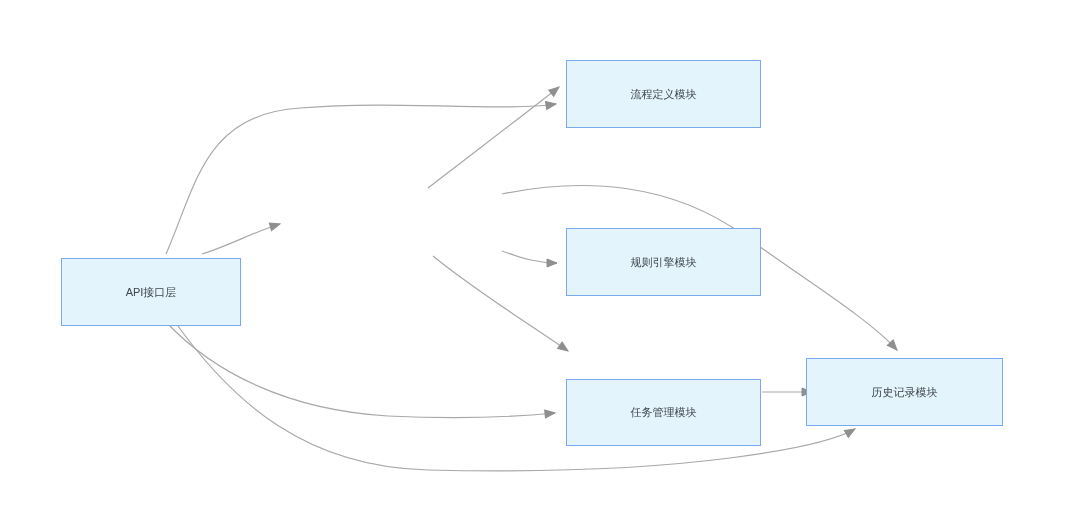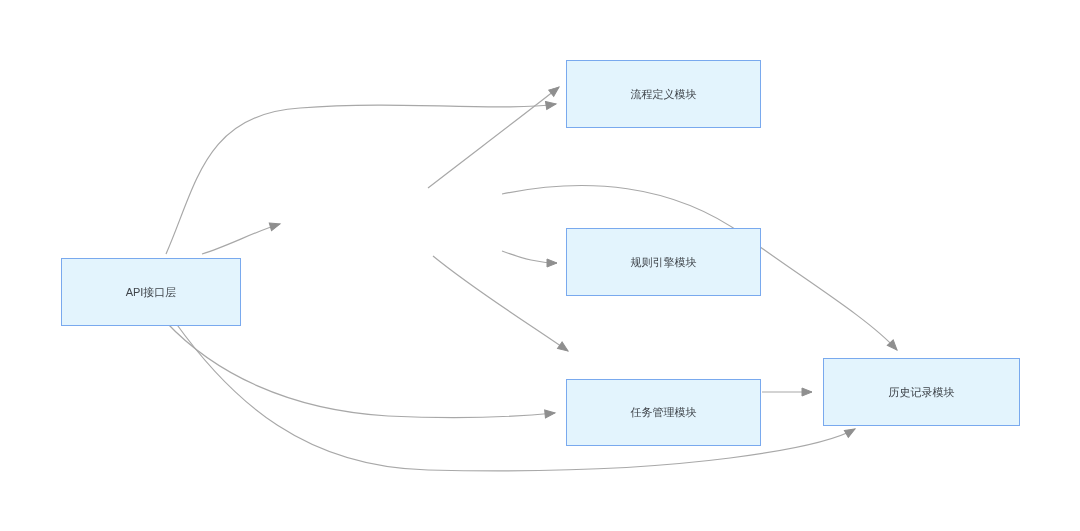--- a/index.html
+++ b/index.html
@@ -29,21 +29,21 @@
     display:flex;align-items:center;justify-content:center;
     color:var(--text);
     font-size:11px;
     white-space:nowrap;
   }
   .node-api{left:61px;top:251px;width:180px;height:68px;margin-top:7px;}
   .node-runtime{left:287px;top:189px;width:215px;height:67px;}
   .node-definition{left:566px;top:60px;width:195px;height:68px;}
   .node-rules{left:566px;top:228px;width:195px;height:68px;}
   .node-tasks{left:566px;top:379px;width:195px;height:67px;}
-  .node-history{left:823px;top:358px;width:197px;height:68px;}
+  .node-history{left:806px;top:358px;width:197px;height:68px;}
   .watermark{
     position:absolute;
     right:6px;top:499px;
     color:var(--watermark);
     font-size:19px;
     letter-spacing:0.5px;
   }
 </style>
 </head>
 <body>

